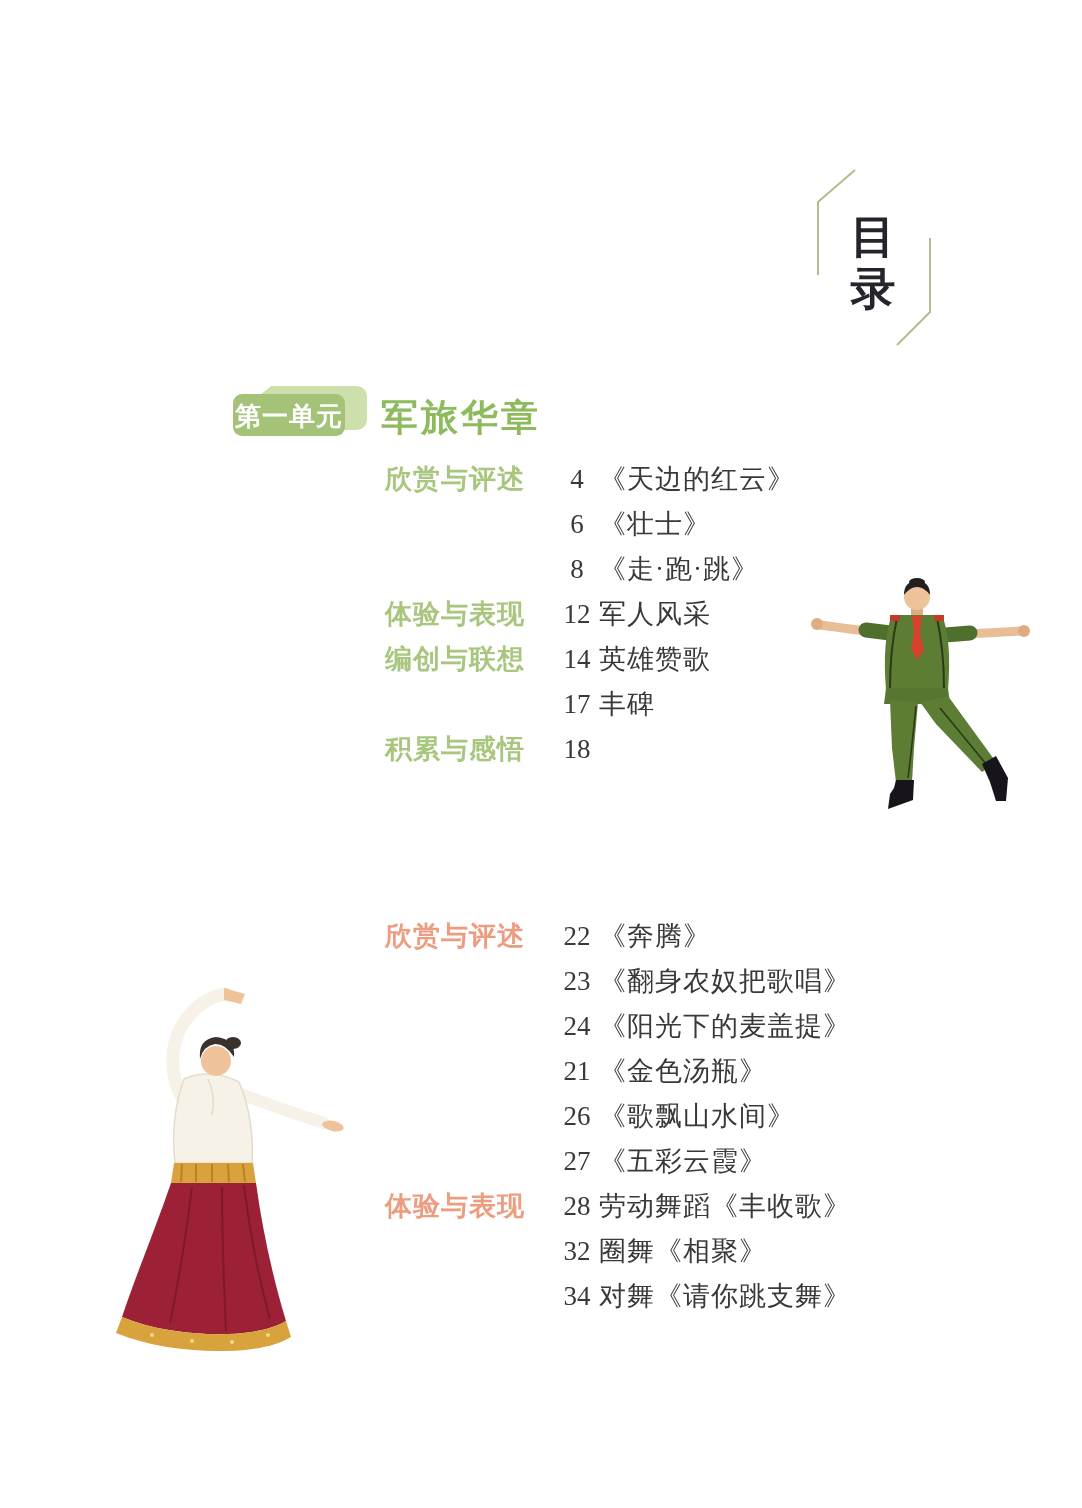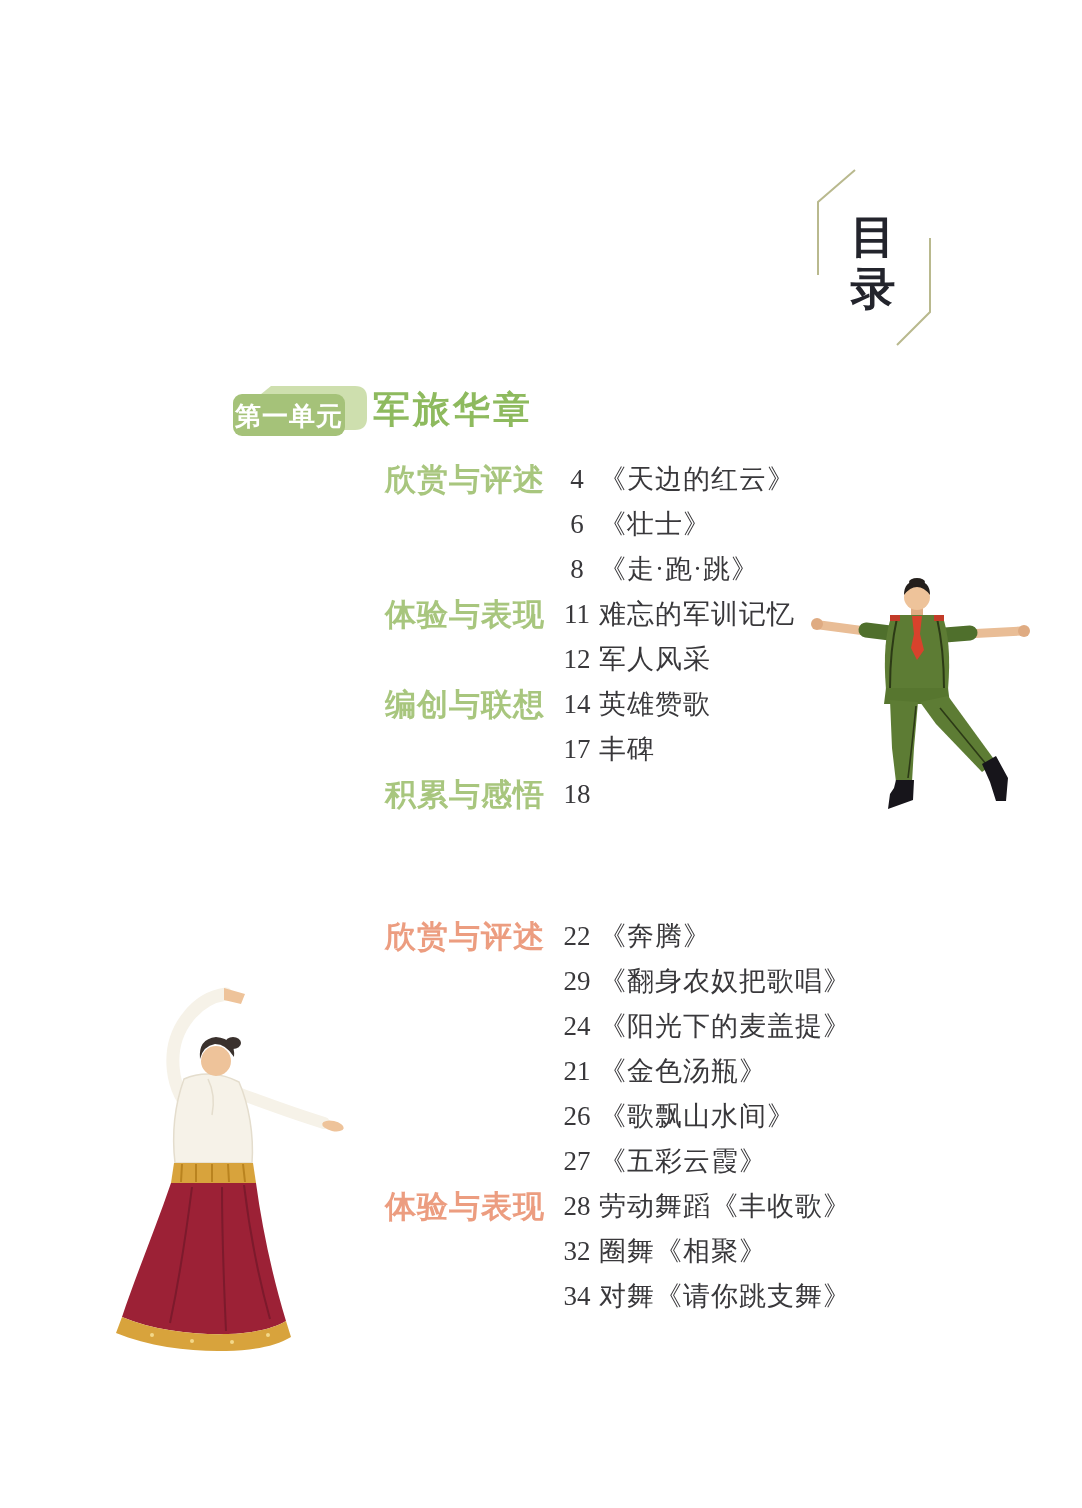--- a/index.html
+++ b/index.html
@@ -15,41 +15,41 @@
     font-size:45px; line-height:52px; color:#23242c; letter-spacing:0;
   }
   .toc-title span { display:block; }
 
   .deco-svg { position:absolute; left:795px; top:148px; }
   .deco-svg polyline { fill:none; stroke:#b9b98e; stroke-width:2; }
 
   
   .unit-header { position:absolute; left:231px; width:560px; height:60px; }
   .unit-title {
-    position:absolute; left:142px; top:0; margin:0;
+    position:absolute; left:142px; top:0; margin:8px;
     font-size:37px; font-weight:bold; letter-spacing:3px; line-height:52px;
   }
   .unit-title.green  { color:#8eba5e; }
   .unit-title.salmon { color:#e68a6c; }
 
   .badge-svg { position:absolute; left:0; top:0; }
   .badge-svg text {
     font-family:"Liberation Sans", sans-serif; font-weight:bold;
     font-size:26px; fill:#ffffff; letter-spacing:1px;
   }
   .badge-svg.green  .ribbon { fill:#cedfae; }
   .badge-svg.green  .main   { fill:#a5c279; }
   .badge-svg.salmon .ribbon { fill:#f4c9b6; }
   .badge-svg.salmon .main   { fill:#e79276; }
 
   
   .unit-body { position:absolute; left:385px; color:#39383b; }
   .group { display:flex; align-items:flex-start; }
   .group-label {
-    width:170px; font-size:31px; font-weight:bold; line-height:45px;
+    width:170px; font-size:27px; font-weight:bold; line-height:45px;
     letter-spacing:1px; flex:none;
   }
   .green-theme  .group-label { color:#a8c67e; }
   .salmon-theme .group-label { color:#ec9d80; }
   .items { display:flex; flex-direction:column; }
   .row {
     display:flex; height:45px; line-height:45px;
     font-family:"Liberation Serif", serif; font-size:27px;
   }
   .num { width:44px; text-align:center; flex:none; }
@@ -96,24 +96,20 @@
         <div class="row">
           <span class="num">8</span>
           <span class="ttl">《走·跑·跳》</span>
         </div>
       </div>
     </div>
     <div class="group">
       <div class="group-label">体验与表现</div>
       <div class="items">
         <div class="row">
-          <span class="num">11</span>
-          <span class="ttl">难忘的军训记忆</span>
-        </div>
-        <div class="row">
           <span class="num">12</span>
           <span class="ttl">军人风采</span>
         </div>
       </div>
     </div>
     <div class="group">
       <div class="group-label">编创与联想</div>
       <div class="items">
         <div class="row">
           <span class="num">14</span>
@@ -173,21 +169,21 @@
 
   <div class="unit-body salmon-theme" style="top:914px;">
     <div class="group">
       <div class="group-label">欣赏与评述</div>
       <div class="items">
         <div class="row">
           <span class="num">22</span>
           <span class="ttl">《奔腾》</span>
         </div>
         <div class="row">
-          <span class="num">29</span>
+          <span class="num">23</span>
           <span class="ttl">《翻身农奴把歌唱》</span>
         </div>
         <div class="row">
           <span class="num">24</span>
           <span class="ttl">《阳光下的麦盖提》</span>
         </div>
         <div class="row">
           <span class="num">21</span>
           <span class="ttl">《金色汤瓶》</span>
         </div>

